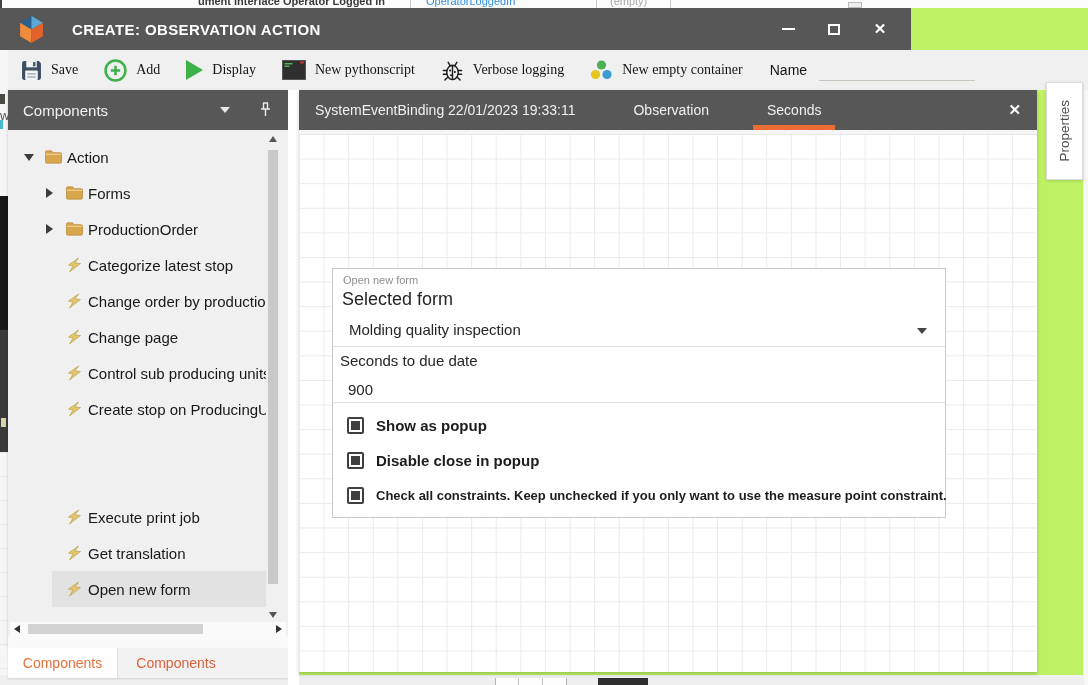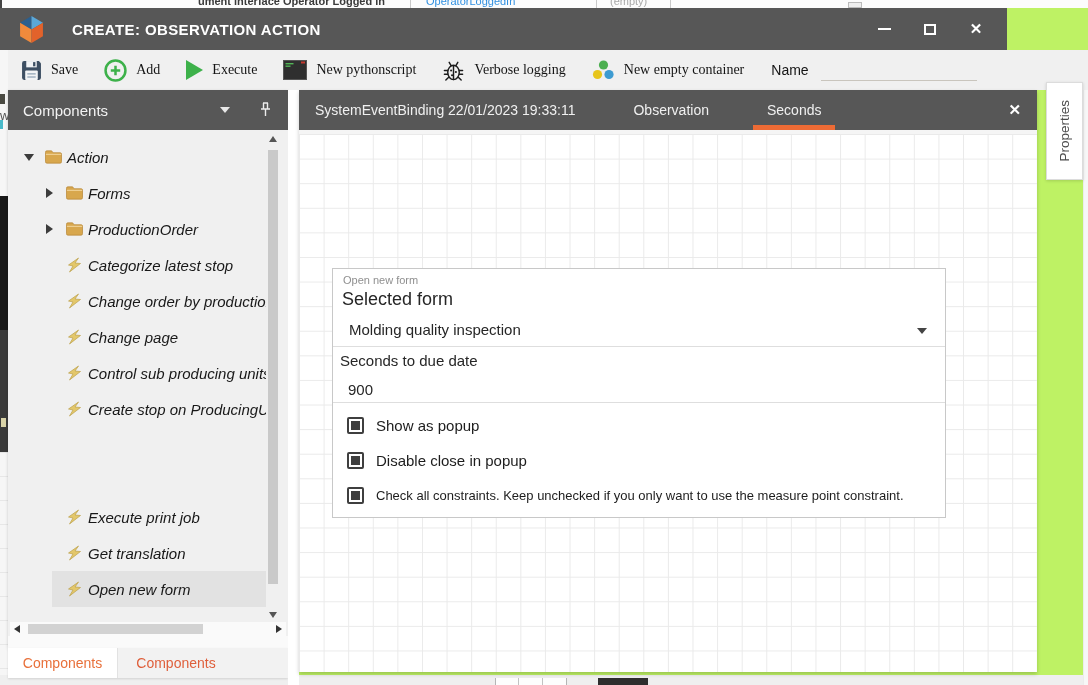--- a/index.html
+++ b/index.html
@@ -29,21 +29,21 @@
   .bg-left-w { position:absolute; left:0; top:58px; width:8px; height:22px; overflow:hidden; color:#555; font-size:13px; }
 
   .bg-bottom-strip { position:absolute; left:0; top:675px; width:1088px; height:10px; background:#efefef; }
   .bg-bottom-strip .white-lines { position:absolute; left:495px; top:3px; width:72px; height:7px; background:#fdfdfd;
      border-left:1px solid #b5b5b5; border-right:1px solid #b5b5b5; }
   .bg-bottom-strip .white-lines i { position:absolute; top:0; width:1px; height:7px; background:#c2c2c2; }
   .bg-bottom-strip .dark-block { position:absolute; left:598px; top:3px; width:50px; height:7px; background:#2e2e2e; }
   .bg-right-strip { position:absolute; left:1083px; top:50px; width:5px; height:635px; background:#f7f7f7; border-left:1px solid #ececec; }
 
   
-  .titlebar { position:absolute; left:0; top:8px; width:1007px; height:42px; background:#575757; display:flex; align-items:center; }
+  .titlebar { position:absolute; left:0; top:8px; width:911px; height:42px; background:#575757; display:flex; align-items:center; }
   .app-logo { margin-left:19px; width:25px; height:27px; }
   .title-text { margin-left:28px; color:#ffffff; font-size:15px; letter-spacing:0.4px; font-weight:bold; }
   .win-controls { position:absolute; right:8px; top:0; height:42px; display:flex; }
   .win-btn { width:46px; height:42px; display:flex; align-items:center; justify-content:center; color:#fff; cursor:default; }
   .glyph-min { width:13px; height:0; border-bottom:2px solid #fff; }
   .glyph-max { width:12px; height:11px; border:2px solid #fff; }
   .glyph-close { font-size:15px; font-weight:bold; }
 
   
   .toolbar { position:absolute; left:8px; top:50px; width:1080px; height:40px; background:#f0f0f0; display:flex; align-items:center; }
@@ -54,21 +54,21 @@
   .name-label { font-size:14px; color:#141414; }
   .name-input { margin-left:12px; width:156px; height:22px; border:none; border-bottom:1px solid #c9c5bd; background:transparent; font-size:14px; color:#141414; outline:none; }
 
   
   .sidebar { position:absolute; left:8px; top:90px; width:280px; height:558px; background:#f0f0f0; box-shadow:0 1px 3px rgba(0,0,0,.18); }
   .sidebar-header { position:absolute; left:0; top:0; width:280px; height:40px; background:#575757; display:flex; align-items:center; }
   .sidebar-header-title { margin-left:15px; color:#f2f2f2; font-size:15px; }
   .sh-caret { position:absolute; right:58px; top:17px; width:0; height:0; border-left:5px solid transparent; border-right:5px solid transparent; border-top:6px solid #e8e8e8; cursor:pointer; }
   .sh-pin { position:absolute; right:16px; top:12px; cursor:pointer; }
 
-  .tree { position:absolute; left:0; top:40px; width:258px; height:492px; overflow:hidden;font-style:italic; }
+  .tree { position:absolute; left:0; top:40px; width:258px; height:492px; overflow:hidden; }
   .tree-row { position:absolute; left:0; width:258px; height:36px; display:flex; align-items:center; cursor:default; }
   .tree-row.selected { background:#e2e2e2; left:44px; width:214px; }
   .tree-row.selected .row-inner { margin-left:-44px; }
   .row-inner { display:flex; align-items:center; width:100%; }
   .tw-arrow { width:0; height:0; }
   .tw-exp { border-left:5px solid transparent; border-right:5px solid transparent; border-top:7px solid #3c3c3c; }
   .tw-col { border-top:5px solid transparent; border-bottom:5px solid transparent; border-left:7px solid #3c3c3c; }
   .tree-label { font-size:15px; color:#181818; white-space:nowrap; margin-left:5px; }
   .ico16 { width:17px; height:16px; flex:0 0 auto; }
 
@@ -103,21 +103,21 @@
   .form-card { position:absolute; left:33px; top:134px; width:614px; height:250px; background:#ffffff; border:1px solid #c8c8c8; }
   .group-label { position:absolute; left:10px; top:5px; font-size:11px; color:#8f8f8f; }
   .field-label1 { position:absolute; left:9px; top:20px; font-size:18px; color:#262626; }
   .dd-value { position:absolute; left:16px; top:52px; font-size:15px; color:#262626; }
   .dd-caret { position:absolute; right:18px; top:59px; width:0; height:0; border-left:5px solid transparent; border-right:5px solid transparent; border-top:6px solid #444; cursor:pointer; }
   .sep1 { position:absolute; left:0; top:77px; width:100%; height:1px; background:#dedede; }
   .field-label2 { position:absolute; left:7px; top:83px; font-size:15px; color:#262626; }
   .txt-value { position:absolute; left:15px; top:112px; font-size:15px; color:#262626; }
   .sep2 { position:absolute; left:0; top:133px; width:100%; height:1px; background:#dedede; }
 
-  .cb-row { position:absolute; left:14px; display:flex; align-items:center; gap:12px; cursor:pointer; }
+  .cb-row { position:absolute; left:14px; display:flex; align-items:center; gap:12px; cursor:pointer;font-weight:bold; }
   .cb-box { width:17px; height:17px; border:2px solid #3f3f3f; border-radius:2px; display:flex; align-items:center; justify-content:center; flex:0 0 auto; }
   .cb-box .fill { width:9px; height:9px; background:#3f3f3f; }
   .cb-label { font-size:15px; color:#1d1d1d; white-space:nowrap; }
   .cb1 { top:148px; } .cb2 { top:183px; } .cb3 { top:218px;align-items:center; }
   .cb3 .cb-label { font-size:13px; }
 
   
   .props-tab { position:absolute; left:1046px; top:82px; width:37px; height:98px; background:#ffffff; border:1px solid #dcdcdc; box-shadow:0 1px 3px rgba(0,0,0,.15); display:flex; align-items:center; justify-content:center; cursor:pointer; }
   .props-text { writing-mode:vertical-rl; transform:rotate(180deg); font-size:13.5px; color:#4c4c4c; }
 
@@ -190,21 +190,21 @@
     </div>
     <div class="tb-item">
       <svg width="23" height="23" viewBox="0 0 22 22">
         <circle cx="11" cy="11" r="9.5" fill="none" stroke="#3db14a" stroke-width="2.4"></circle>
         <path d="M11 6.5 v9 M6.5 11 h9" stroke="#3db14a" stroke-width="2.4" fill="none"></path>
       </svg>
       <span class="tb-label">Add</span>
     </div>
     <div class="tb-item">
       <i class="icon-play"></i>
-      <span class="tb-label">Execute</span>
+      <span class="tb-label">Display</span>
     </div>
     <div class="tb-item">
       <svg width="24" height="20" viewBox="0 0 24 20">
         <rect x="0.5" y="0.5" width="23" height="19" fill="#2f2f2f" stroke="#555"></rect>
         <rect x="18" y="1.5" width="4" height="2" fill="#c4392f"></rect>
         <rect x="2.5" y="3" width="8" height="1.4" fill="#53b657"></rect>
         <rect x="2.5" y="5.5" width="5" height="1.4" fill="#53b657"></rect>
       </svg>
       <span class="tb-label">New pythonscript</span>
     </div>

